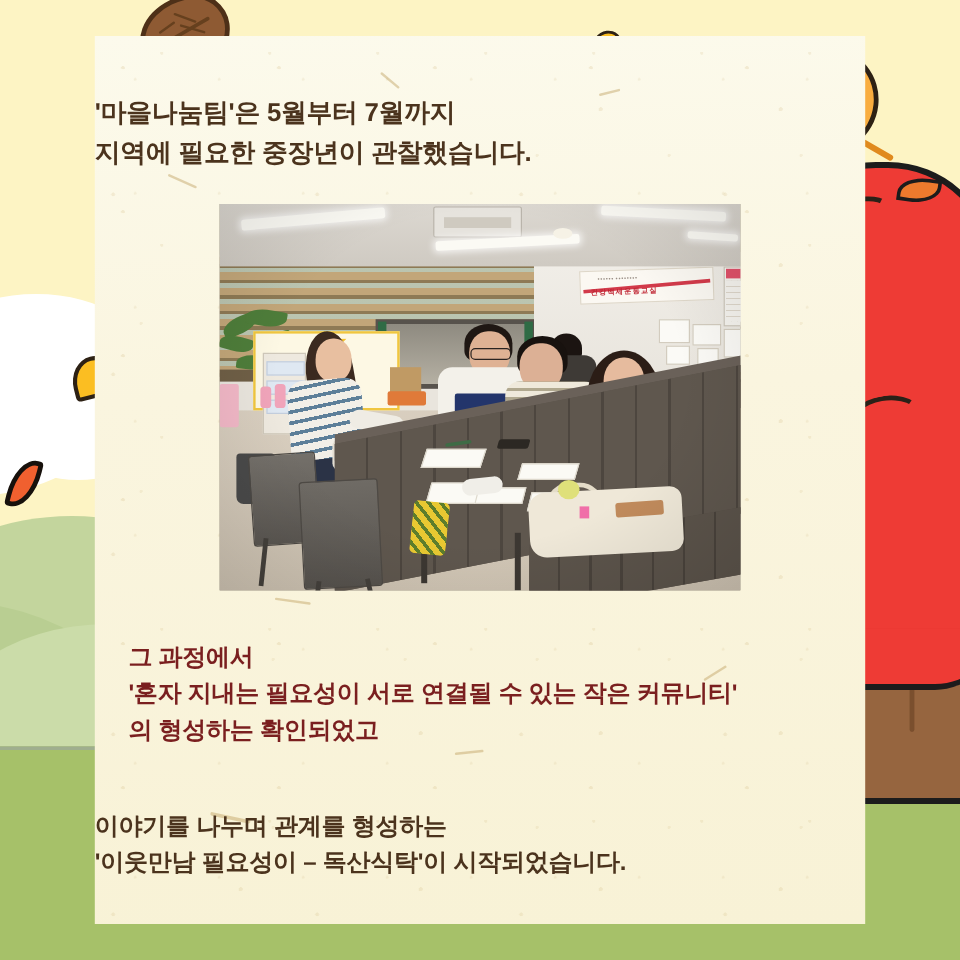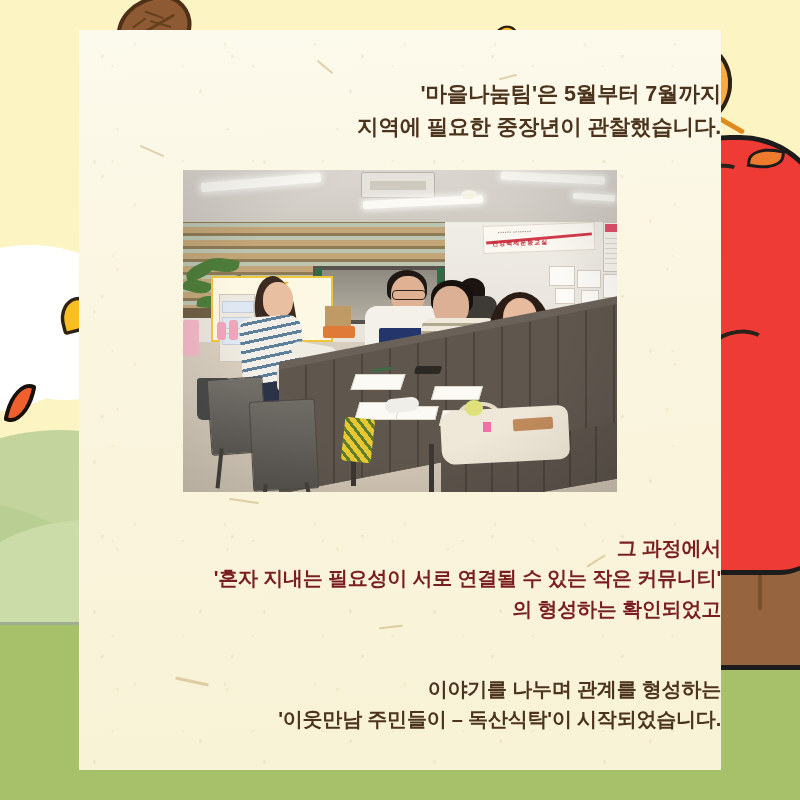--- a/index.html
+++ b/index.html
@@ -80,21 +80,21 @@
       radial-gradient(circle at 62% 9%, rgba(206,180,122,.18) 0 1.1px, transparent 1.4px),
       radial-gradient(circle at 81% 47%, rgba(206,180,122,.20) 0 1.6px, transparent 1.8px),
       radial-gradient(circle at 35% 71%, rgba(206,180,122,.16) 0 1.2px, transparent 1.5px),
       radial-gradient(circle at 9% 88%, rgba(206,180,122,.20) 0 1.5px, transparent 1.8px),
       radial-gradient(circle at 48% 38%, rgba(196,170,112,.14) 0 1.0px, transparent 1.3px),
       linear-gradient(178deg,#FCFAEC 0%,#FAF5DF 40%,#F8F2D6 100%);
     background-size:130px 120px,90px 160px,150px 130px,110px 140px,170px 150px,70px 95px,100% 100%;
   }
   .fiber{position:absolute;background:rgba(191,160,96,.45);border-radius:2px;}
 
-  .txt-block{position:absolute;left:0;width:642px;text-align:right;}
+  .txt-block{position:absolute;left:0;width:642px;text-align:left;}
   .line{line-height:1.52;letter-spacing:-.2px;white-space:nowrap;}
   .t-brown{color:#4B331D;}
   .t-red{color:#7A1F1F;padding-left:28px;}
   .s22{font-size:21.5px;font-weight:700;}
   .s20{font-size:20px;font-weight:700;}
 
   .block-top{top:48px;}
   .block-mid{top:503px;}
   .block-bot{top:644px;}
 
@@ -321,21 +321,21 @@
     <div style="position:absolute;left:0;top:0;"></div>
 
     <div class="txt-block block-mid">
       <div class="line s20 t-red">그 과정에서</div>
       <div class="line s20 t-red">'혼자 지내는 필요성이 서로 연결될 수 있는 작은 커뮤니티'</div>
       <div class="line s20 t-red">의 형성하는 확인되었고</div>
     </div>
 
     <div class="txt-block block-bot">
       <div class="line s20 t-brown">이야기를 나누며 관계를 형성하는</div>
-      <div class="line s20 t-brown">'이웃만남 주민들이 – 독산식탁'이 시작되었습니다.</div>
+      <div class="line s20 t-brown">'이웃만남 필요성이 – 독산식탁'이 시작되었습니다.</div>
     </div>
   </div>
 
   <div class="photo">
     <div class="ph floor"></div>
     <div class="ph wall-left"></div>
     <div class="ph wall-right"></div>
 
     <div class="ph blinds"></div>
     <div class="ph blinds2"></div>

